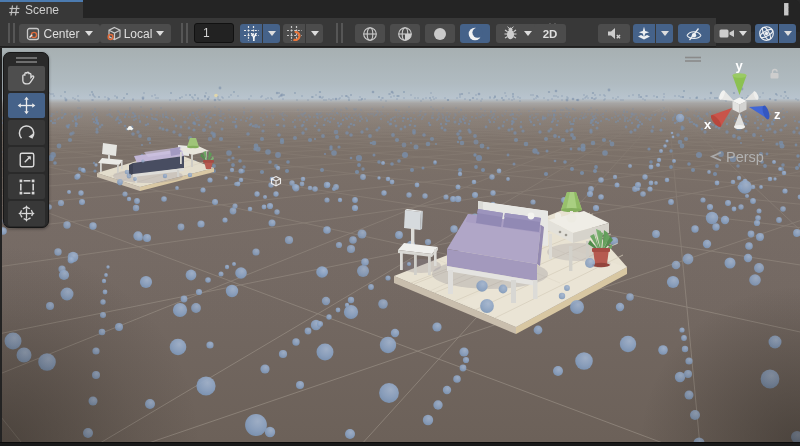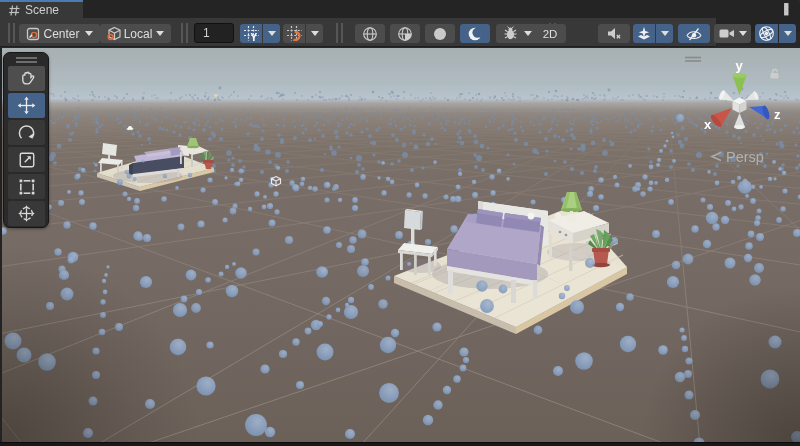--- a/index.html
+++ b/index.html
@@ -119,21 +119,21 @@
             <line x1="13" y1="12" x2="10.5" y2="10.5"></line>
           </g>
           <ellipse cx="7.5" cy="8.6" rx="3.6" ry="4.6" fill="#cdcdcd"></ellipse>
           <circle cx="7.5" cy="3.4" r="2" fill="#cdcdcd"></circle>
           <line x1="5.8" y1="2" x2="4.6" y2="0.6" stroke="#cdcdcd"></line>
           <line x1="9.2" y1="2" x2="10.4" y2="0.6" stroke="#cdcdcd"></line>
         </svg>
 <div class="caret" style="margin-left:6px"></div>
       </div>
 <div class="grip" style="left:549px"></div>
-<div class="tbtn" style="left:534px;width:32px;font-weight:normal;font-size:11.5px">2D</div>
+<div class="tbtn" style="left:534px;width:32px;font-weight:bold;font-size:11.5px">2D</div>
 <div class="tbtn" style="left:598px;width:32px">
 <svg width="17" height="17" viewBox="0 0 17 17">
           <path d="M2 6.5 L5 6.5 L9 3 L9 14 L5 10.5 L2 10.5 Z" fill="#cdcdcd"></path>
           <g stroke="#cdcdcd" stroke-width="1.4">
             <line x1="10.8" y1="10" x2="14" y2="13.2"></line>
             <line x1="14" y1="10" x2="10.8" y2="13.2"></line>
           </g>
         </svg>
       </div>
 <div class="tbtn blue" style="left:633px;width:22px;border-radius:3px 0 0 3px">

